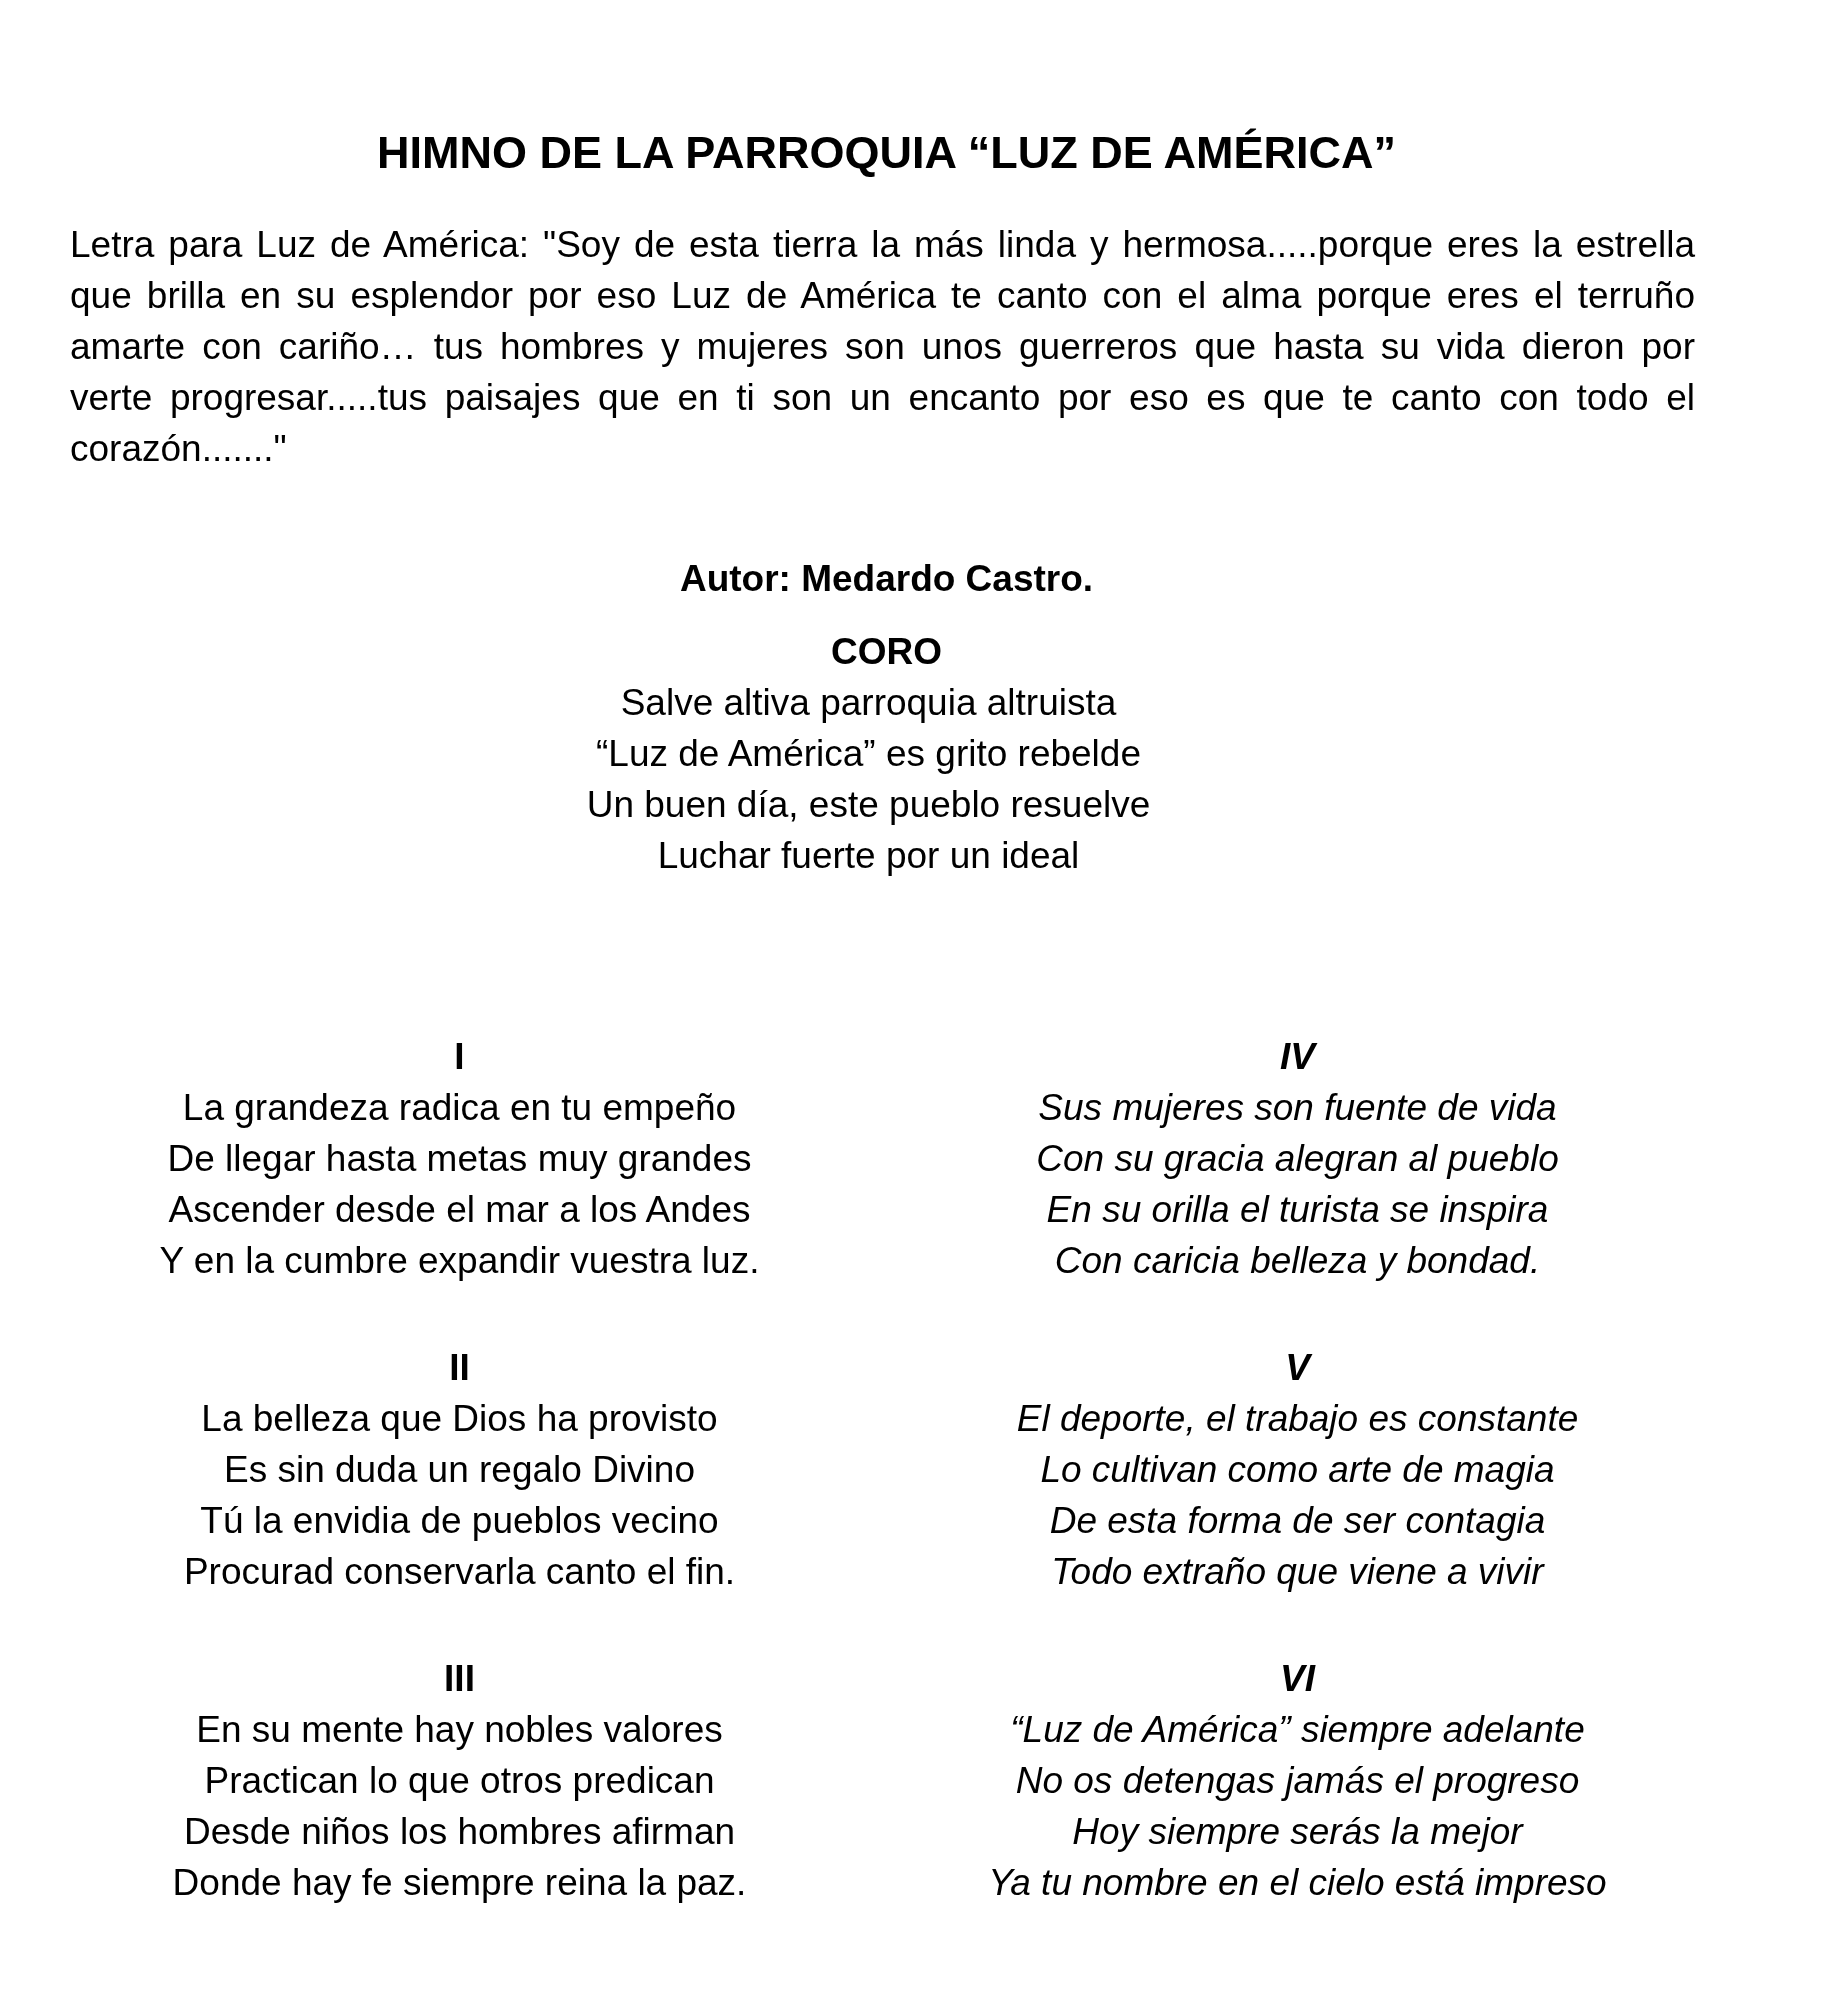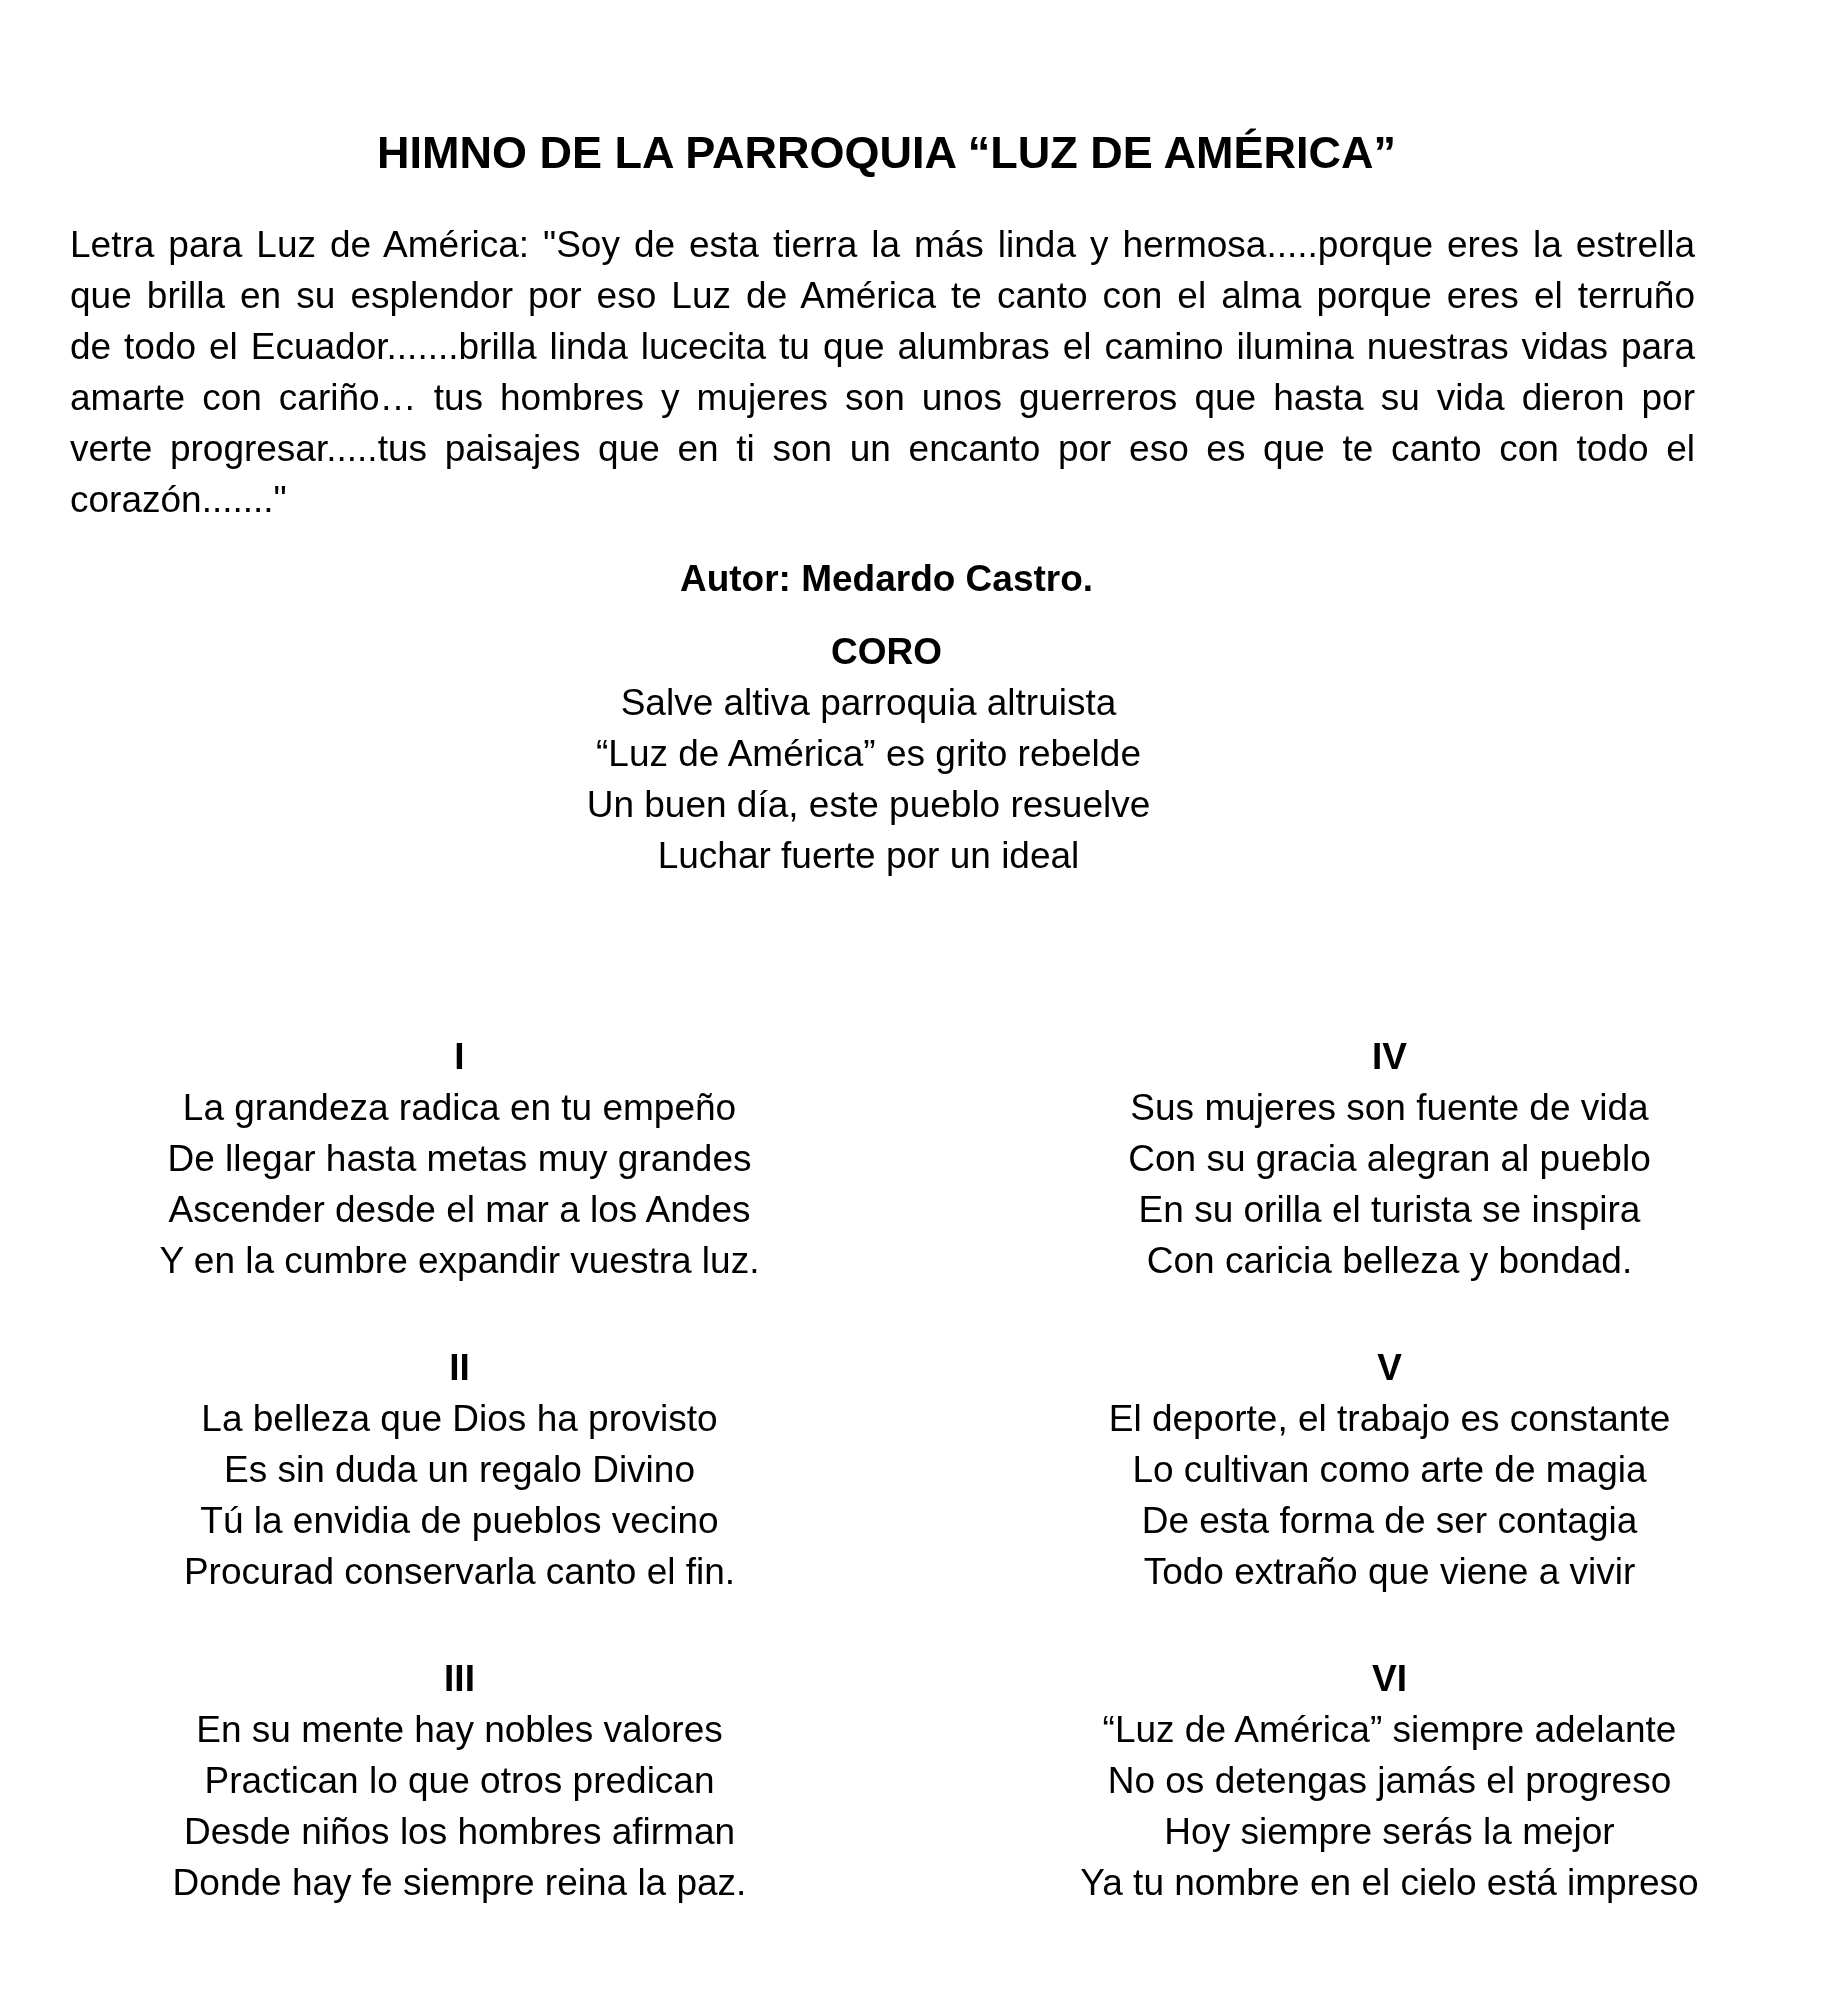--- a/index.html
+++ b/index.html
@@ -70,33 +70,32 @@
   }
   .stanza-col {
     position: absolute;
     top: 1031px;
     width: 779px;
     text-align: center;
     font-size: 37px;
     line-height: 51px;
   }
   .col-left  { left: 70px; }
-  .col-right { left: 1000px; }
+  .col-right { left: 908px; font-style: italic; }
   .stanza { margin-bottom: 56px; }
   .stanza-numeral { font-weight: bold; }
 </style>
 </head>
 <body>
 
 <div class="doc-title">HIMNO DE LA PARROQUIA “LUZ DE AMÉRICA”</div>
 
 <div class="intro">
   <div class="jline">Letra para Luz de América: "Soy de esta tierra la más linda y hermosa.....porque eres la estrella</div>
   <div class="jline">que brilla en su esplendor por eso Luz de América te canto con el alma porque eres el terruño</div>
-  <div class="jline">de todo el Ecuador.......brilla linda lucecita tu que alumbras el camino ilumina nuestras vidas para</div>
   <div class="jline">amarte con cariño… tus hombres y mujeres son unos guerreros que hasta su vida dieron por</div>
   <div class="jline">verte progresar.....tus paisajes que en ti son un encanto por eso es que te canto con todo el</div>
   <div class="lastline">corazón......."</div>
 </div>
 
 <div class="author-line">Autor: Medardo Castro.</div>
 
 <div class="coro-heading">CORO</div>
 
 <div class="coro-lines">

